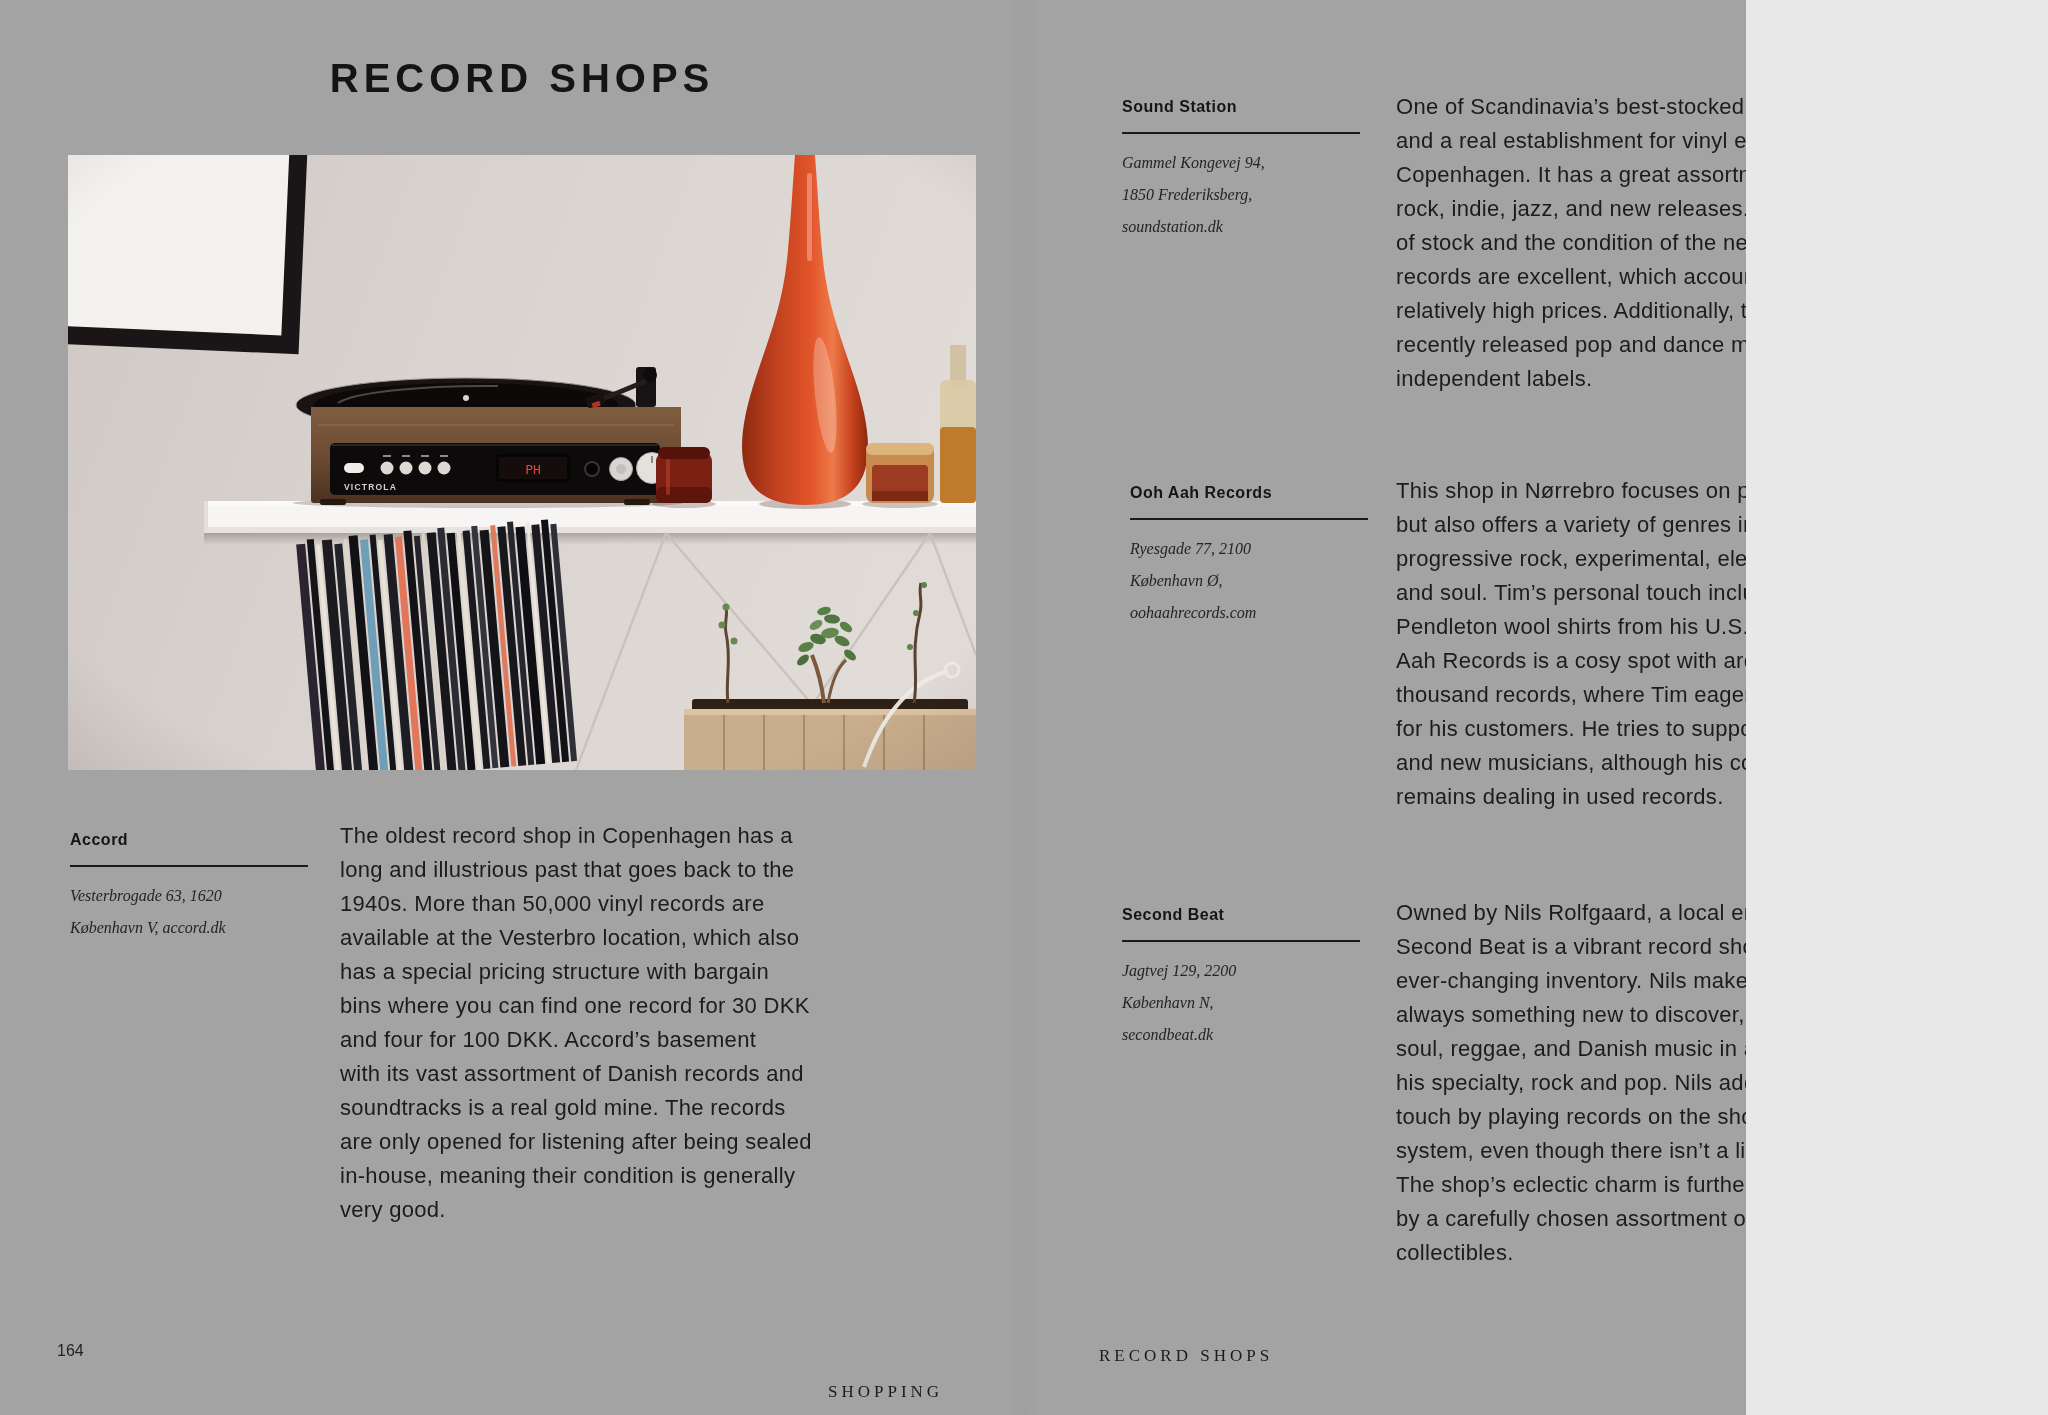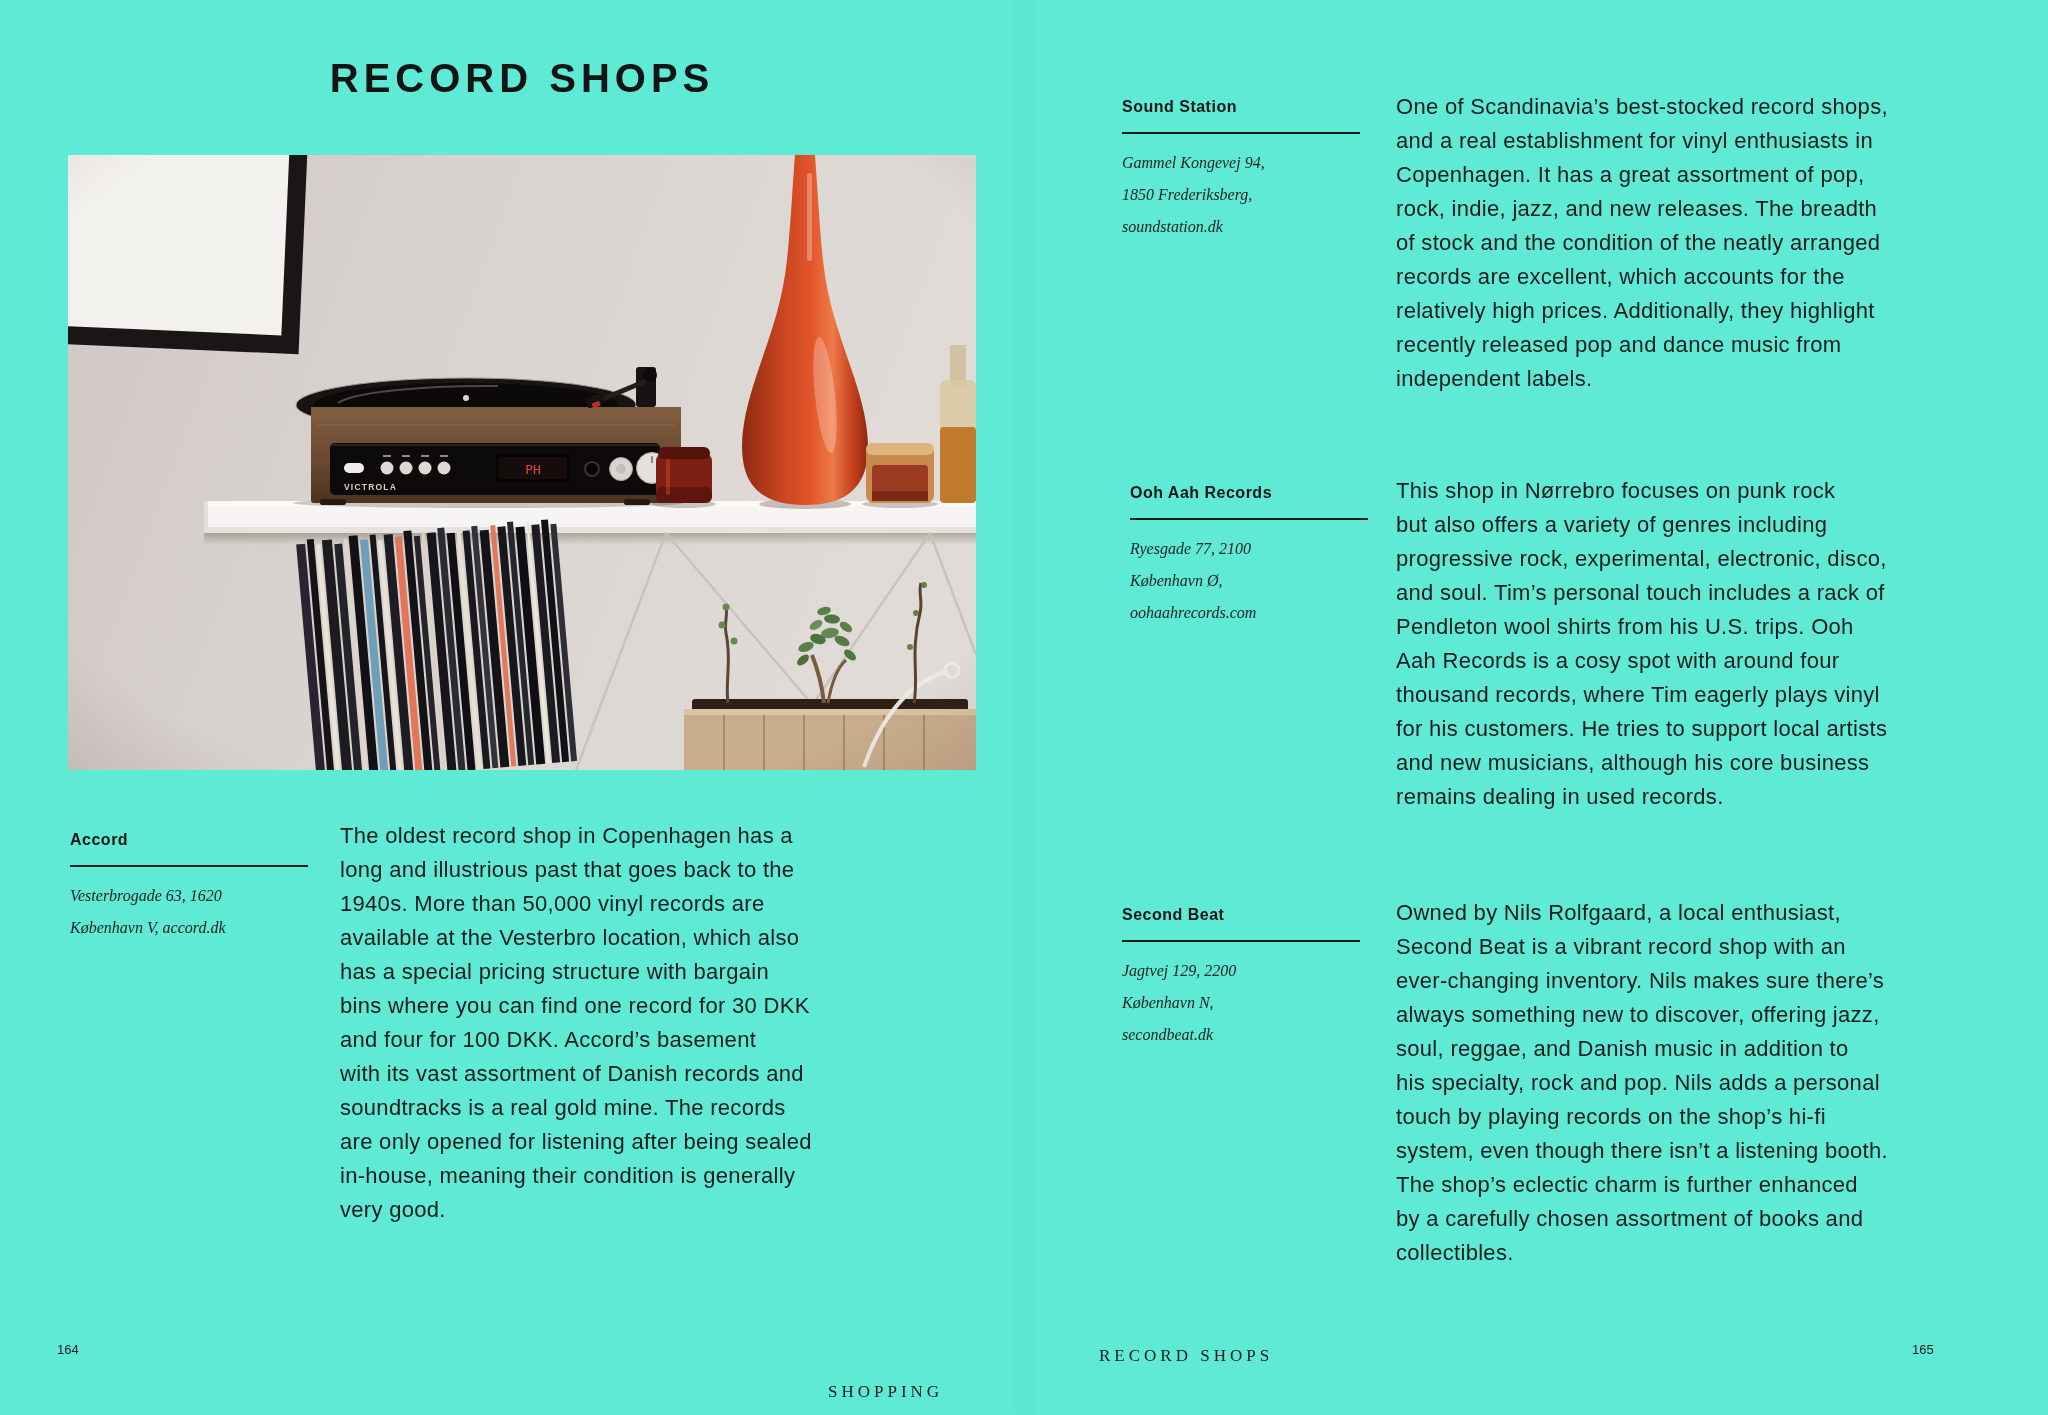--- a/index.html
+++ b/index.html
@@ -1,17 +1,17 @@
 <!DOCTYPE html>
 <html><head>
 <meta charset="utf-8">
 <style>
   html,body { margin:0; padding:0; background:#e8e8e8; }
   .spread {
-    position:relative; width:2048px; height:1415px; background:#5eead4;
+    position:relative; width:1746px; height:1415px; background:#a3a3a3;
     font-family:"Liberation Sans", sans-serif; color:#1d1d1d; overflow:hidden;
   }
   .gutter {
     position:absolute; left:1008px; top:0; width:32px; height:100%;
     background:linear-gradient(90deg, rgba(0,0,0,0) 0%, rgba(0,0,0,0.025) 50%, rgba(0,0,0,0) 100%);
     pointer-events:none;
   }
   .page-title {
     position:absolute; left:68px; top:56px; width:908px;
     text-align:center; font-size:40px; font-weight:800; letter-spacing:5px;
@@ -36,21 +36,21 @@
     font-size:16px; line-height:32px; color:#242424; white-space:pre-line;
   }
   .body-text {
     position:absolute; width:648px; font-size:22px; line-height:34px;
     letter-spacing:0.3px; color:#1c1c1c; white-space:pre-line;
   }
   .body-left { left:340px;  top:819px; }
   .body-r0   { left:1396px; top:90px; }
   .body-r1   { left:1396px; top:474px; }
   .body-r2   { left:1396px; top:896px; }
-  .pagenum { position:absolute; top:1342px; font-size:13px; color:#222; }
+  .pagenum { position:absolute; top:1342px; font-size:16px; color:#222; }
   .pagenum-left  { left:57px; }
   .pagenum-right { left:1912px; width:46px; }
   .runhead {
     position:absolute; top:1346px; font-family:"Liberation Serif", serif;
     font-size:17px; letter-spacing:4px; color:#1b1b1b;
   }
   .runhead-left  { left:828px;margin-top:36px; }
   .runhead-right { left:1099px; }
 </style>
 </head>

